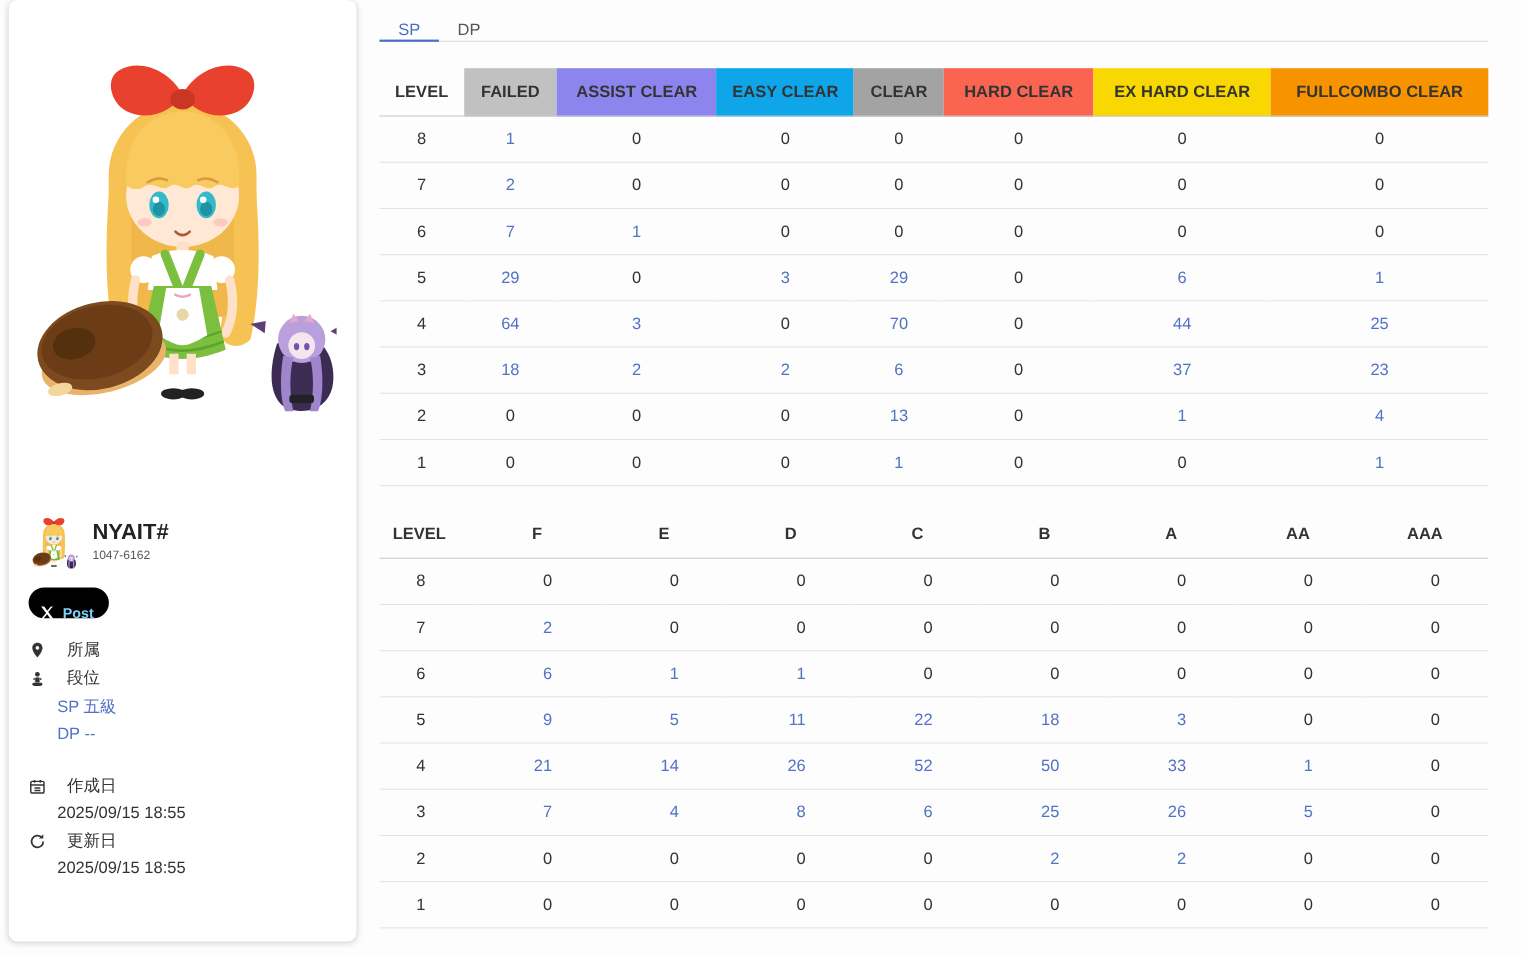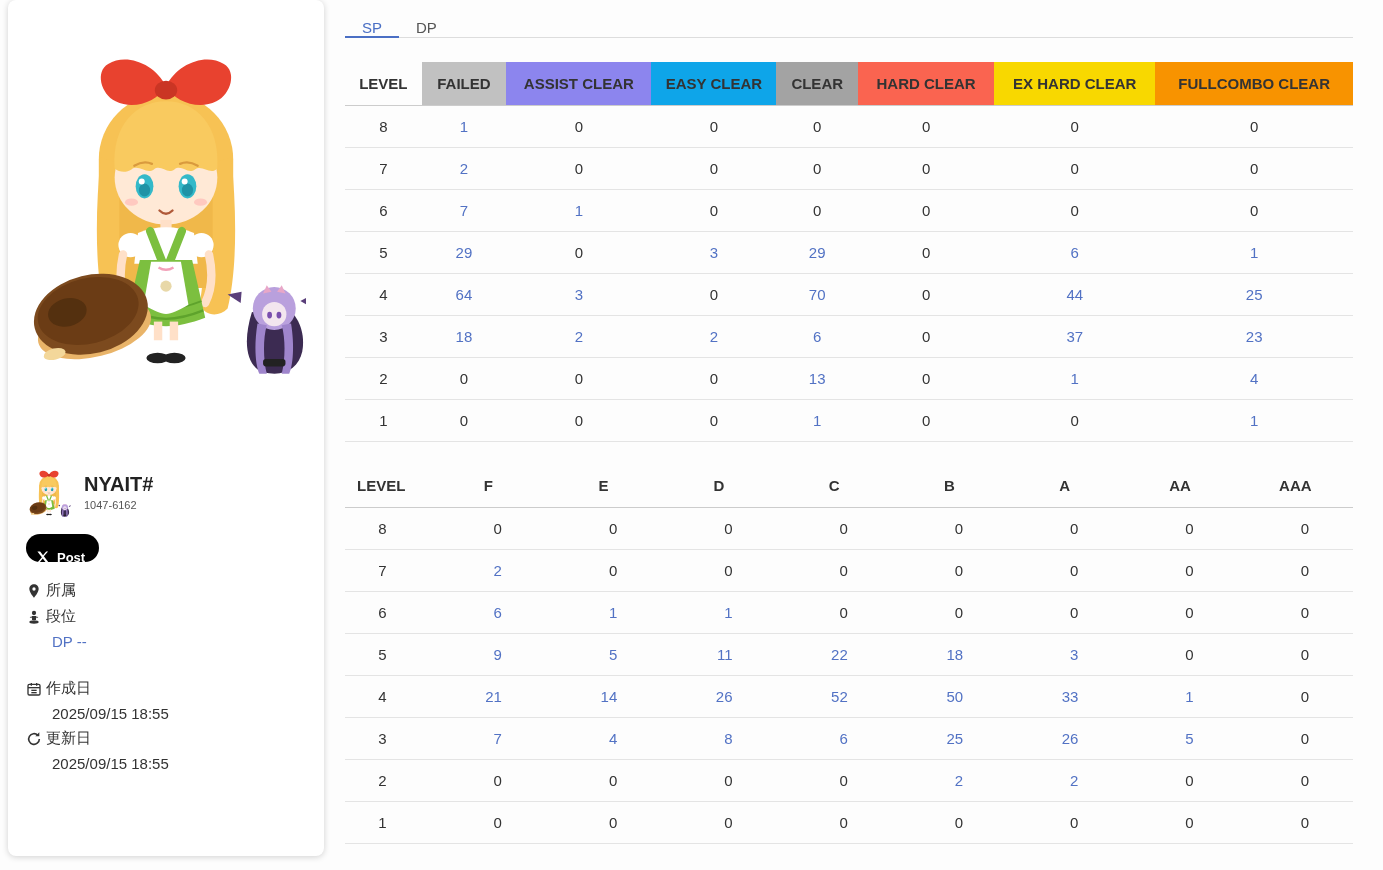--- a/index.html
+++ b/index.html
@@ -21,29 +21,29 @@
   .char-art { width:100%; height:400px; display:flex; align-items:center; justify-content:center; }
   .char-art svg { width:290px; height:380px; }
 
   .profile-head { display:flex; align-items:center; gap:12px; margin-top:62px; }
   .mini-avatar { width:46px; height:52px; flex:0 0 auto; }
   .mini-avatar svg { width:46px; height:52px; }
   .p-name { font-size:20px; font-weight:bold; color:#222; }
   .p-id   { font-size:11px; color:#555; margin-top:3px; }
 
   .post-btn {
-    margin:16px 0 12px 0; background:#000; color:#ffffff;
+    margin:16px 0 12px 0; background:#000; color:#7dd3fc;
     border:none; border-radius:999px; height:28px;
     padding:18px 14px 0 10px; display:inline-flex; align-items:center; gap:7px;
     font-family:inherit; font-size:13px; font-weight:bold; cursor:pointer;justify-content:center;
   }
   .post-btn svg { width:14px; height:14px; }
 
   .info { font-size:15px; }
-  .info-row { display:flex; align-items:center; gap:4px; margin-top:7px; color:#333; }
+  .info-row { display:flex; align-items:center; gap:19px; margin-top:7px; color:#333; }
   .info-row svg { width:16px; height:16px; flex:0 0 auto; }
   .info-val { margin:7px 0 0 26px; color:#333; }
   a.info-val { display:block; text-decoration:none; cursor:pointer; }
   .gap-lg { height:22px; }
 
   
   main { flex:1; padding:10px 30px 0 21px; }
 
   .tabs { display:flex; border-bottom:1px solid #ddd; }
   .tab {
@@ -201,20 +201,21 @@
 
     <div class="info-row">
       <svg viewBox="0 0 24 24">
         <circle cx="12" cy="6" r="3.2" fill="#333"></circle>
         <path d="M9 10.5 h6 v6 h-6 z" fill="#333"></path>
         <path d="M5.5 12.5 l3 -1.5 v3 z M18.5 12.5 l-3 -1.5 v3 z" fill="#333"></path>
         <ellipse cx="12" cy="19.5" rx="7" ry="2.6" fill="#333"></ellipse>
       </svg>
       <span>段位</span>
     </div>
+    <a class="info-val link-col" href="#" style="color: rgb(82, 114, 196);">SP 五級</a>
     <a class="info-val link-col" href="#" style="color: rgb(82, 114, 196);">DP --</a>
 
     <div class="gap-lg"></div>
 
     <div class="info-row">
       <svg viewBox="0 0 24 24">
         <rect x="3" y="5" width="18" height="16" rx="2" fill="none" stroke="#333" stroke-width="2"></rect>
         <line x1="3" y1="10" x2="21" y2="10" stroke="#333" stroke-width="2"></line>
         <line x1="8" y1="3" x2="8" y2="7" stroke="#333" stroke-width="2"></line>
         <line x1="16" y1="3" x2="16" y2="7" stroke="#333" stroke-width="2"></line>

